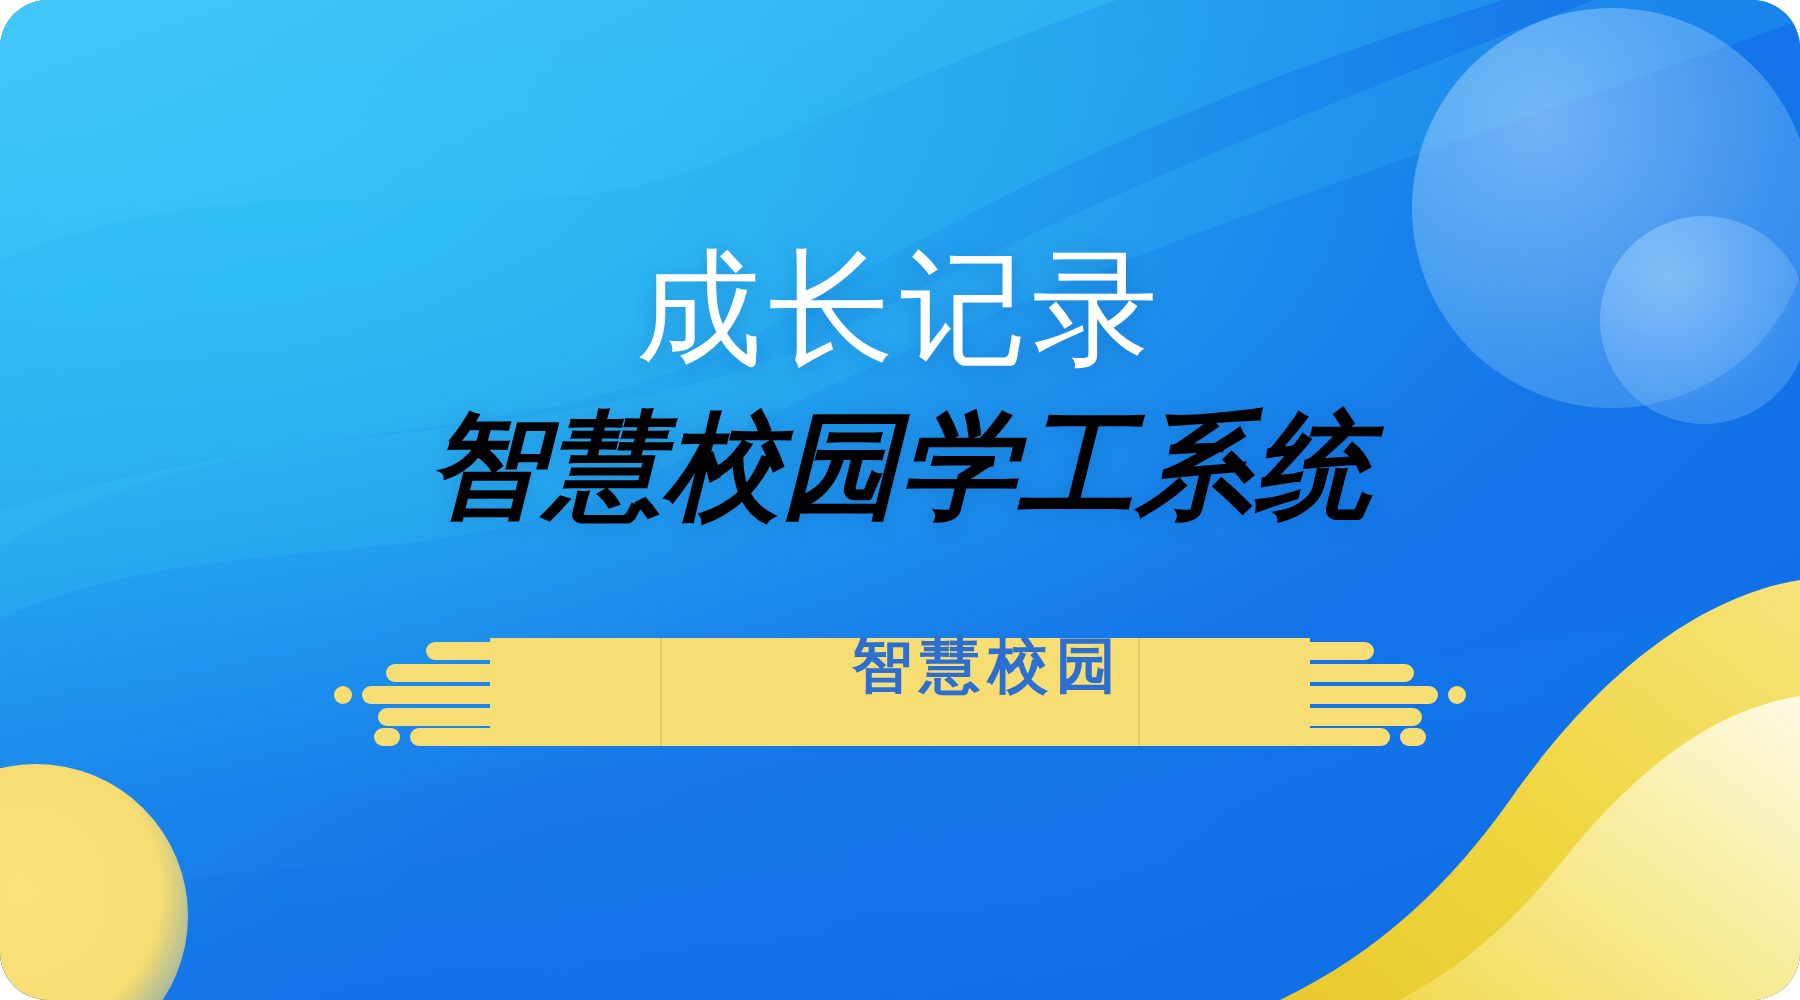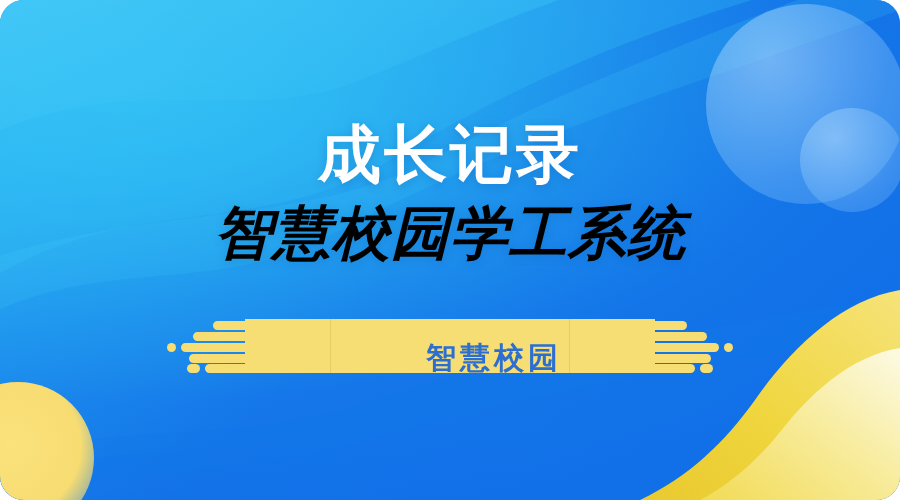--- a/index.html
+++ b/index.html
@@ -52,21 +52,21 @@
   .ywave{position:absolute;right:0;bottom:0;width:360px;height:210px;}
 
   
   .content{
     position:absolute;left:0;right:0;top:0;bottom:0;
     display:flex;flex-direction:column;align-items:center;
   }
   .title{
     margin-top:123px;
     font-size:63px;line-height:1;
-    font-weight:bold;
+    font-weight:normal;
     color:#FFFFFF;
     letter-spacing:3px;
     text-shadow:0 2px 10px rgba(10,80,160,.28);
     white-space:nowrap;
   }
   .subtitle{
     margin-top:18px;
     font-size:58px;line-height:1;
     font-weight:bold;
     font-style:italic;
@@ -78,21 +78,21 @@
 
   
   .ribbon-wrap{
     position:absolute;left:0;right:0;top:318px;
     height:56px;
     display:flex;align-items:center;justify-content:center;
   }
   .ribbon{
     position:relative;
     width:410px;height:54px;
-    display:flex;align-items:flex-end;justify-content:center;
+    display:flex;align-items:flex-start;justify-content:center;
   }
   .ribbon-bar{
     position:absolute;left:0;top:0;width:410px;height:54px;
     background:#F7DE74;
   }
   .ribbon-bar::before,
   .ribbon-bar::after{
     content:"";position:absolute;top:0;bottom:0;width:1px;
     background:rgba(214,180,72,.45);
   }

